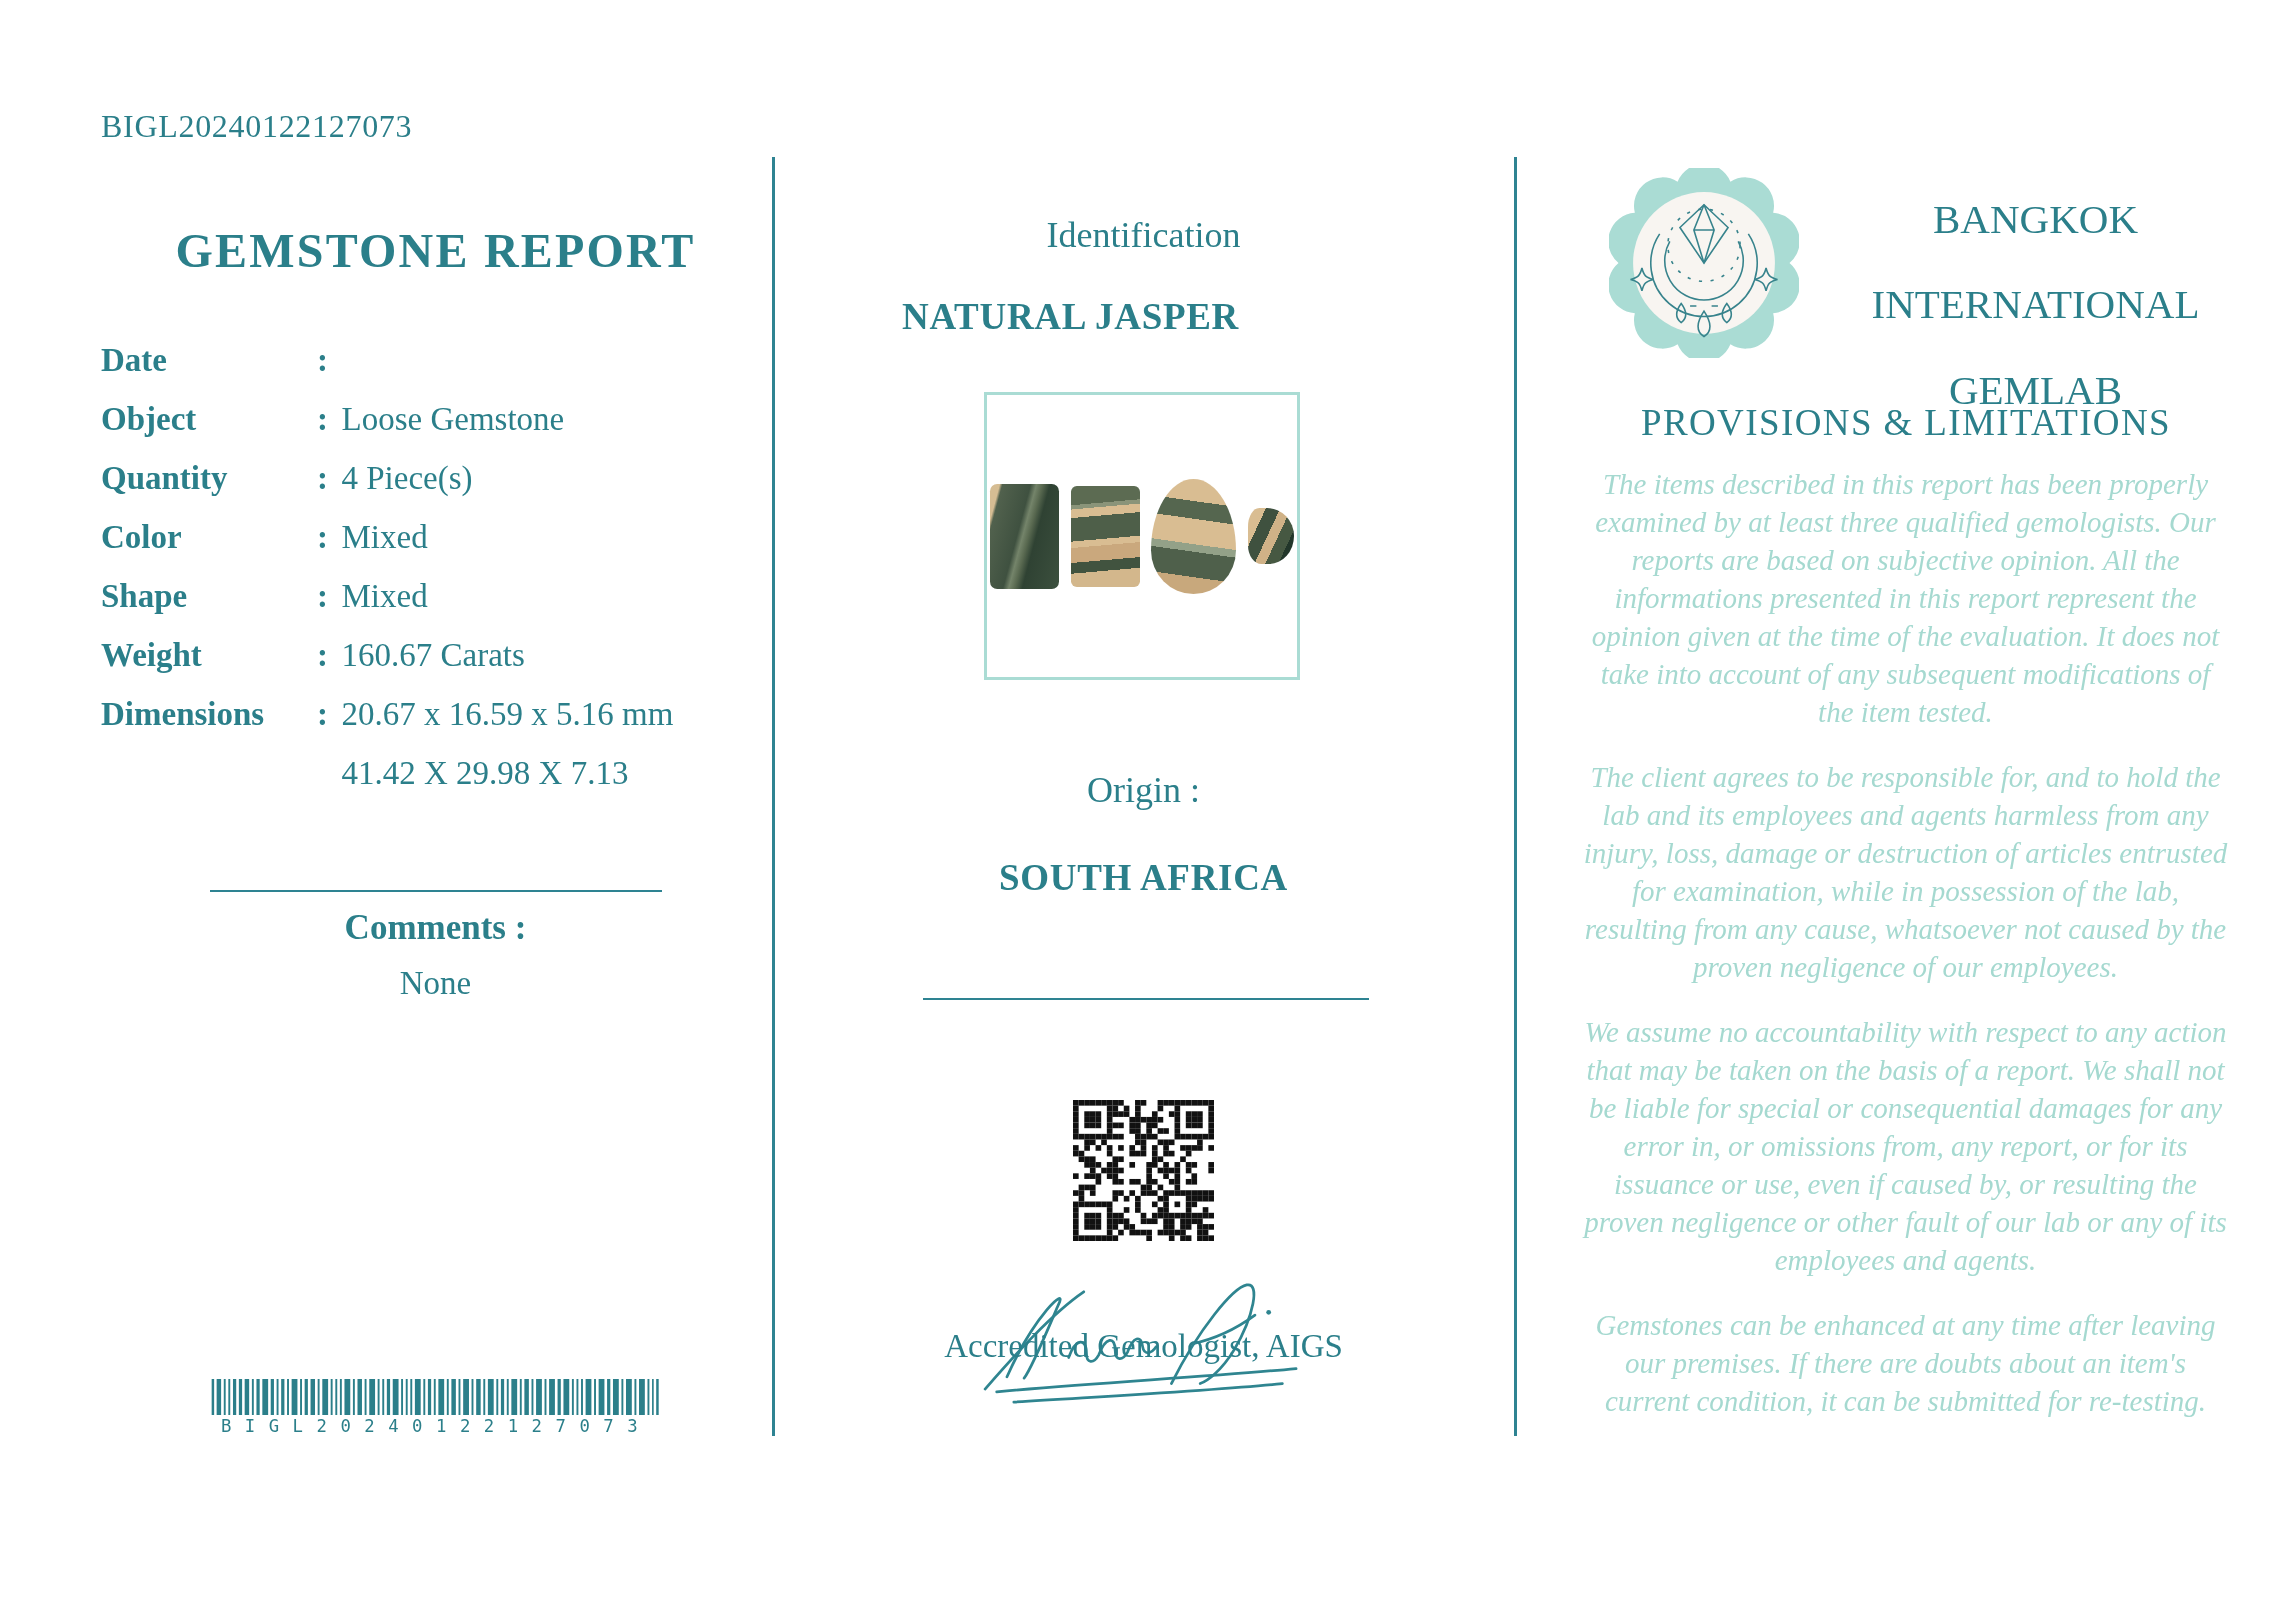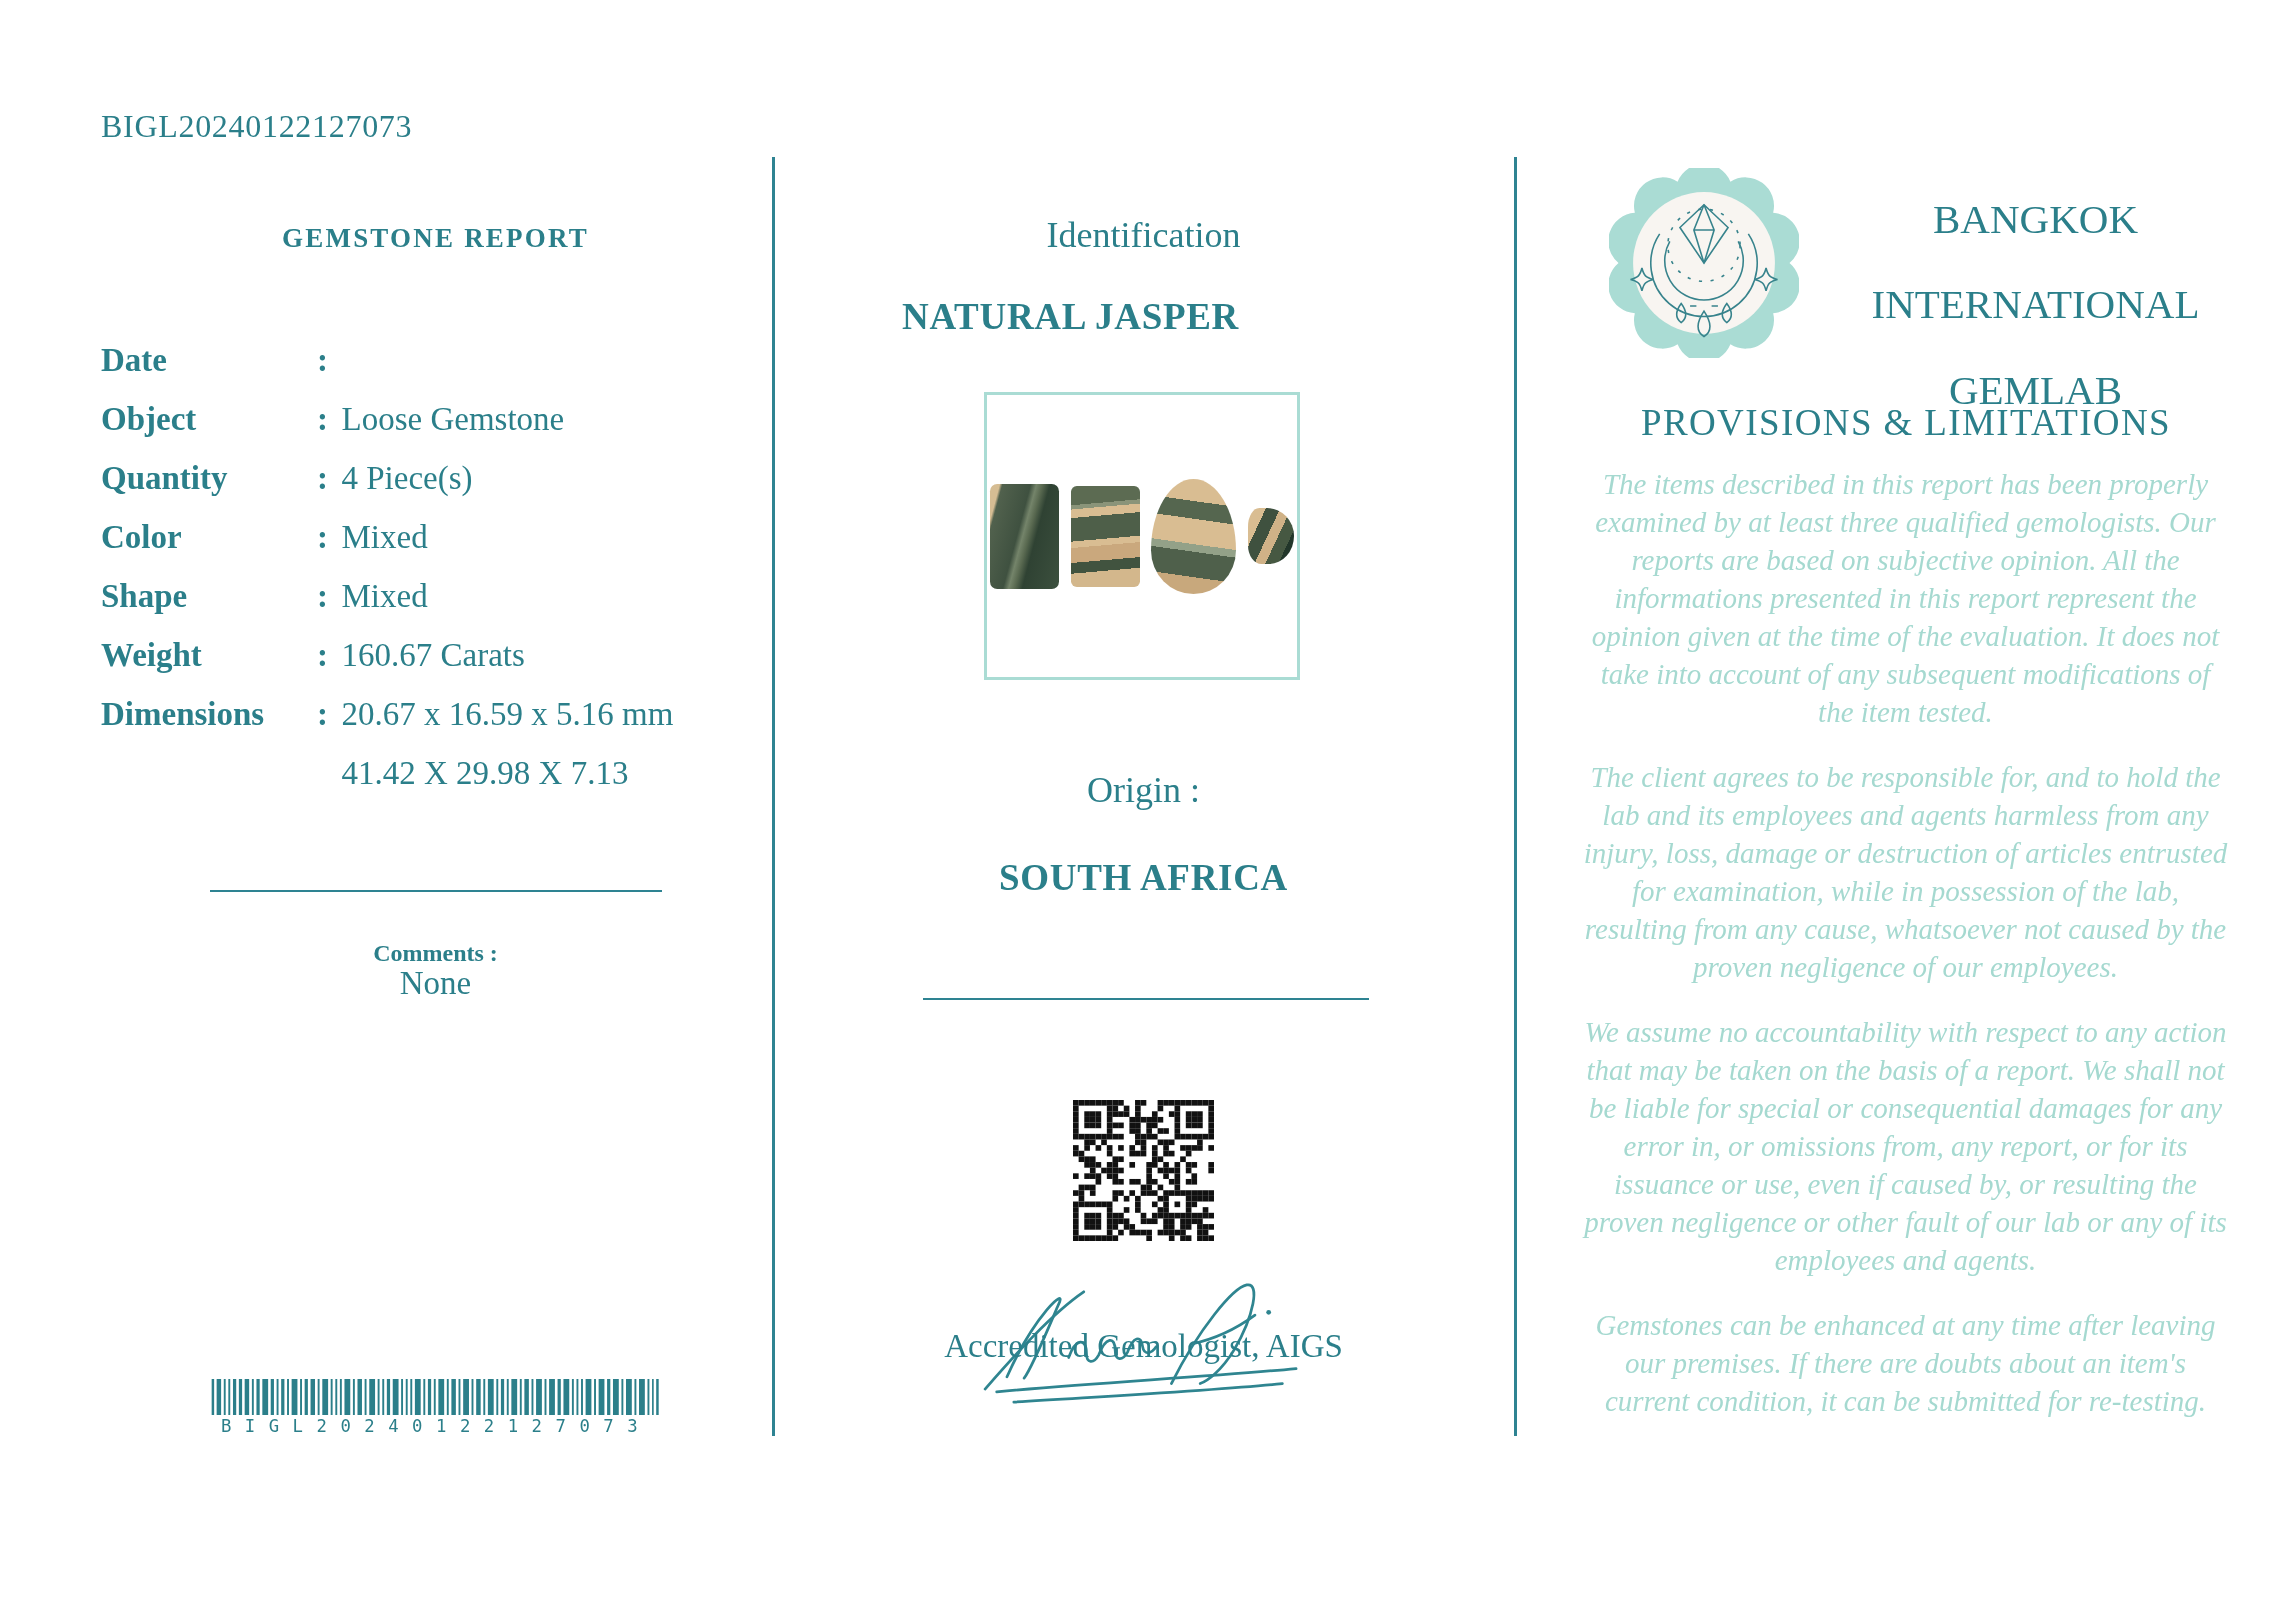--- a/index.html
+++ b/index.html
@@ -14,29 +14,29 @@
   .abs{position:absolute;}
   .center{text-align:center;}
 
   #report-number{left:101px;top:108px;font-size:32px;letter-spacing:0.7px;}
 
   .vdivider{width:2.9px;top:157px;height:1279px;background:var(--line,#2e8392);}
   #divider-left{left:772px;}
   #divider-right{left:1514px;}
 
   
-  #left-title{left:101px;top:223px;width:669px;font-size:27px;font-weight:bold;letter-spacing:2.2px;}
+  #left-title{left:101px;top:223px;width:669px;font-size:48px;font-weight:bold;letter-spacing:2.2px;}
   #fields{left:101px;top:342px;width:669px;}
   .field-row{display:flex;height:59px;align-items:flex-start;font-size:33px;}
   .f-label{width:216px;font-weight:bold;}
   .f-colon{width:24.5px;font-weight:bold;}
   .f-value{flex:1;}
   .hrule{height:2.2px;background:var(--line,#2e8392);}
   #left-rule{left:210px;top:890px;width:452px;}
-  #comments-label{left:101px;top:908px;width:669px;font-size:24px;font-weight:bold;margin-top:32px;}
+  #comments-label{left:101px;top:908px;width:669px;font-size:35px;font-weight:bold;}
   #comments-value{left:101px;top:965px;width:669px;font-size:33px;}
   #barcode{left:210px;top:1379px;width:452px;}
   #barcode svg{display:block;width:452px;height:36px;}
   #barcode-text{margin-top:1.4px;font-family:"DejaVu Sans Mono","Liberation Mono",monospace;
     font-size:17.3px;letter-spacing:0.78em;text-align:center;white-space:nowrap;}
 
   
   #identification{left:773px;top:214px;width:741px;font-size:36px;}
   #natural-name{left:773px;top:295px;width:595px;font-size:37px;font-weight:bold;letter-spacing:0.7px;}
   #photo-box{left:984px;top:392px;width:316px;height:288px;border:3.6px solid var(--ring,#b2ded8);

